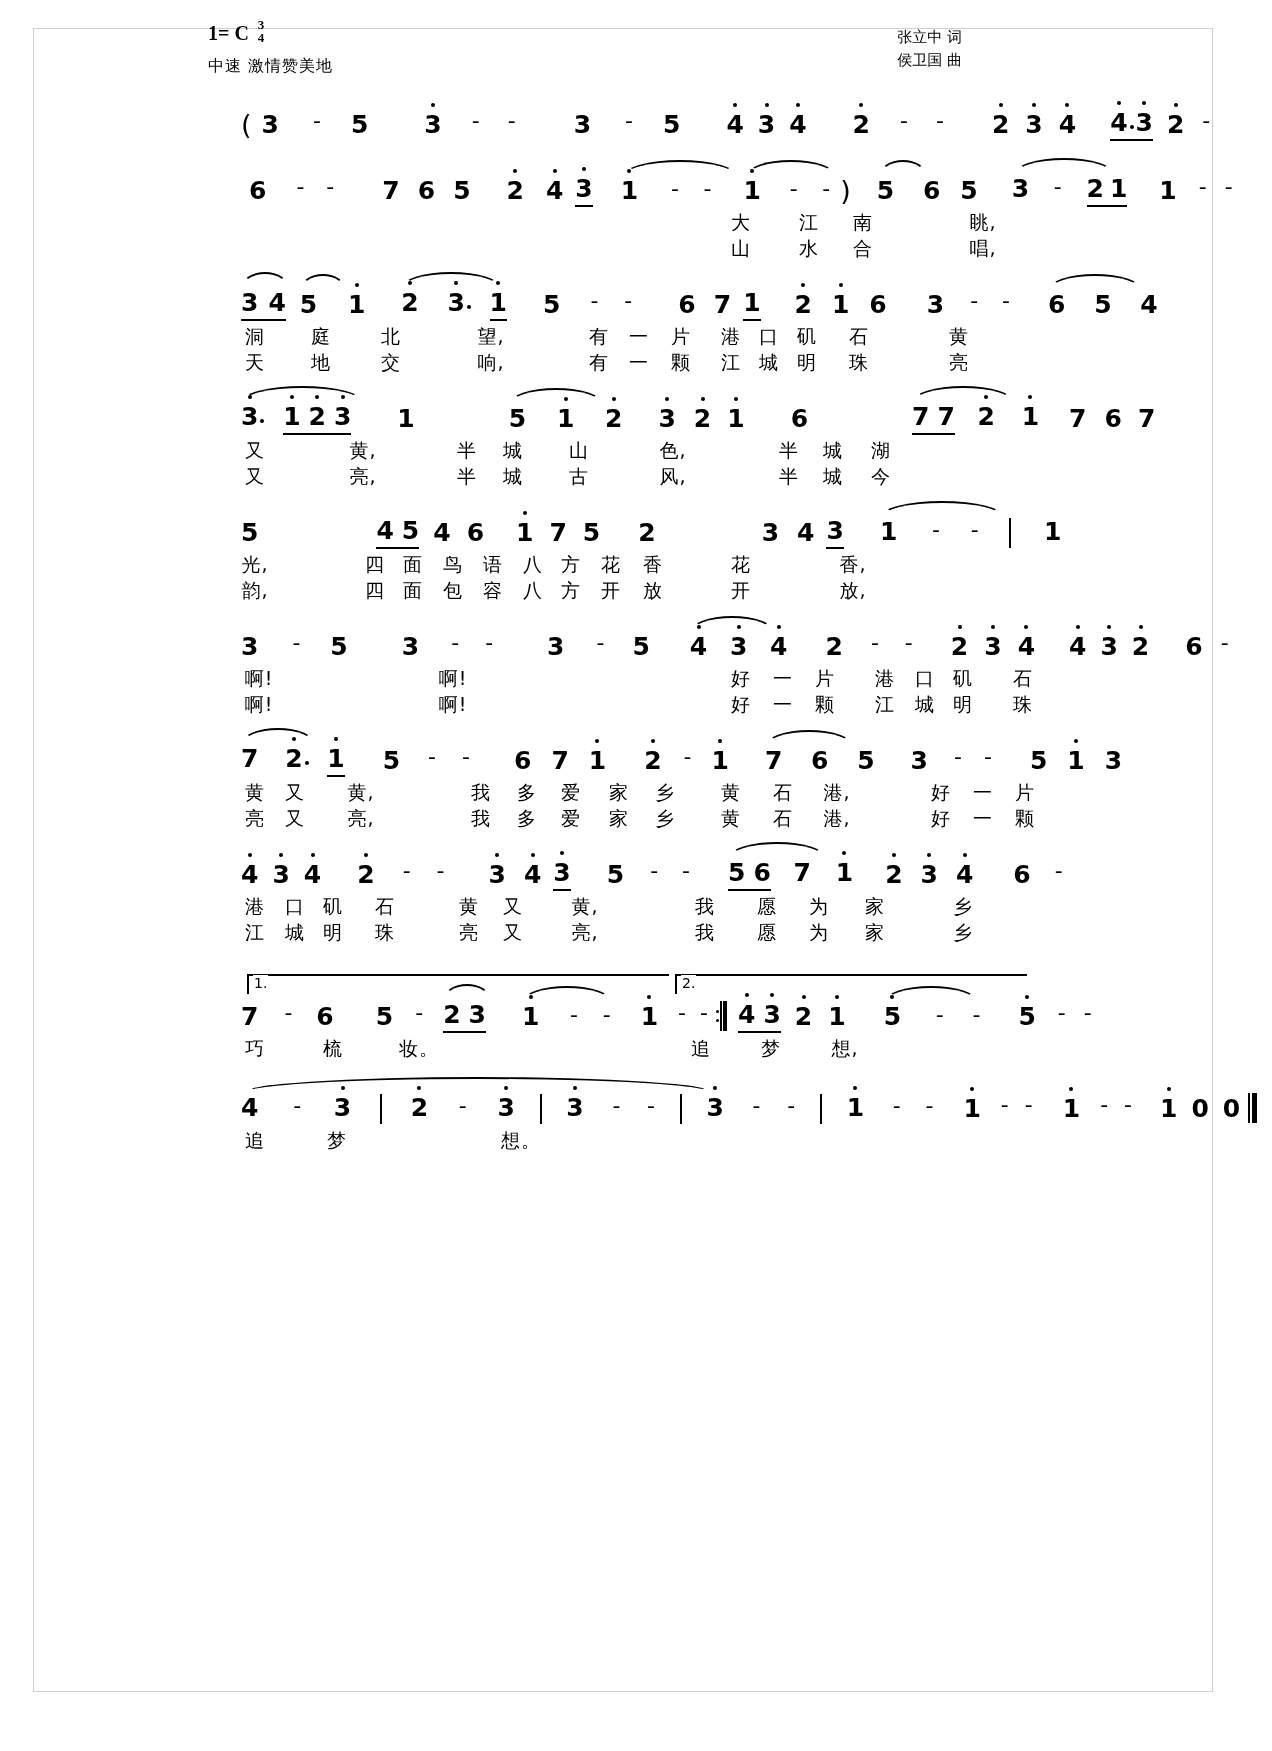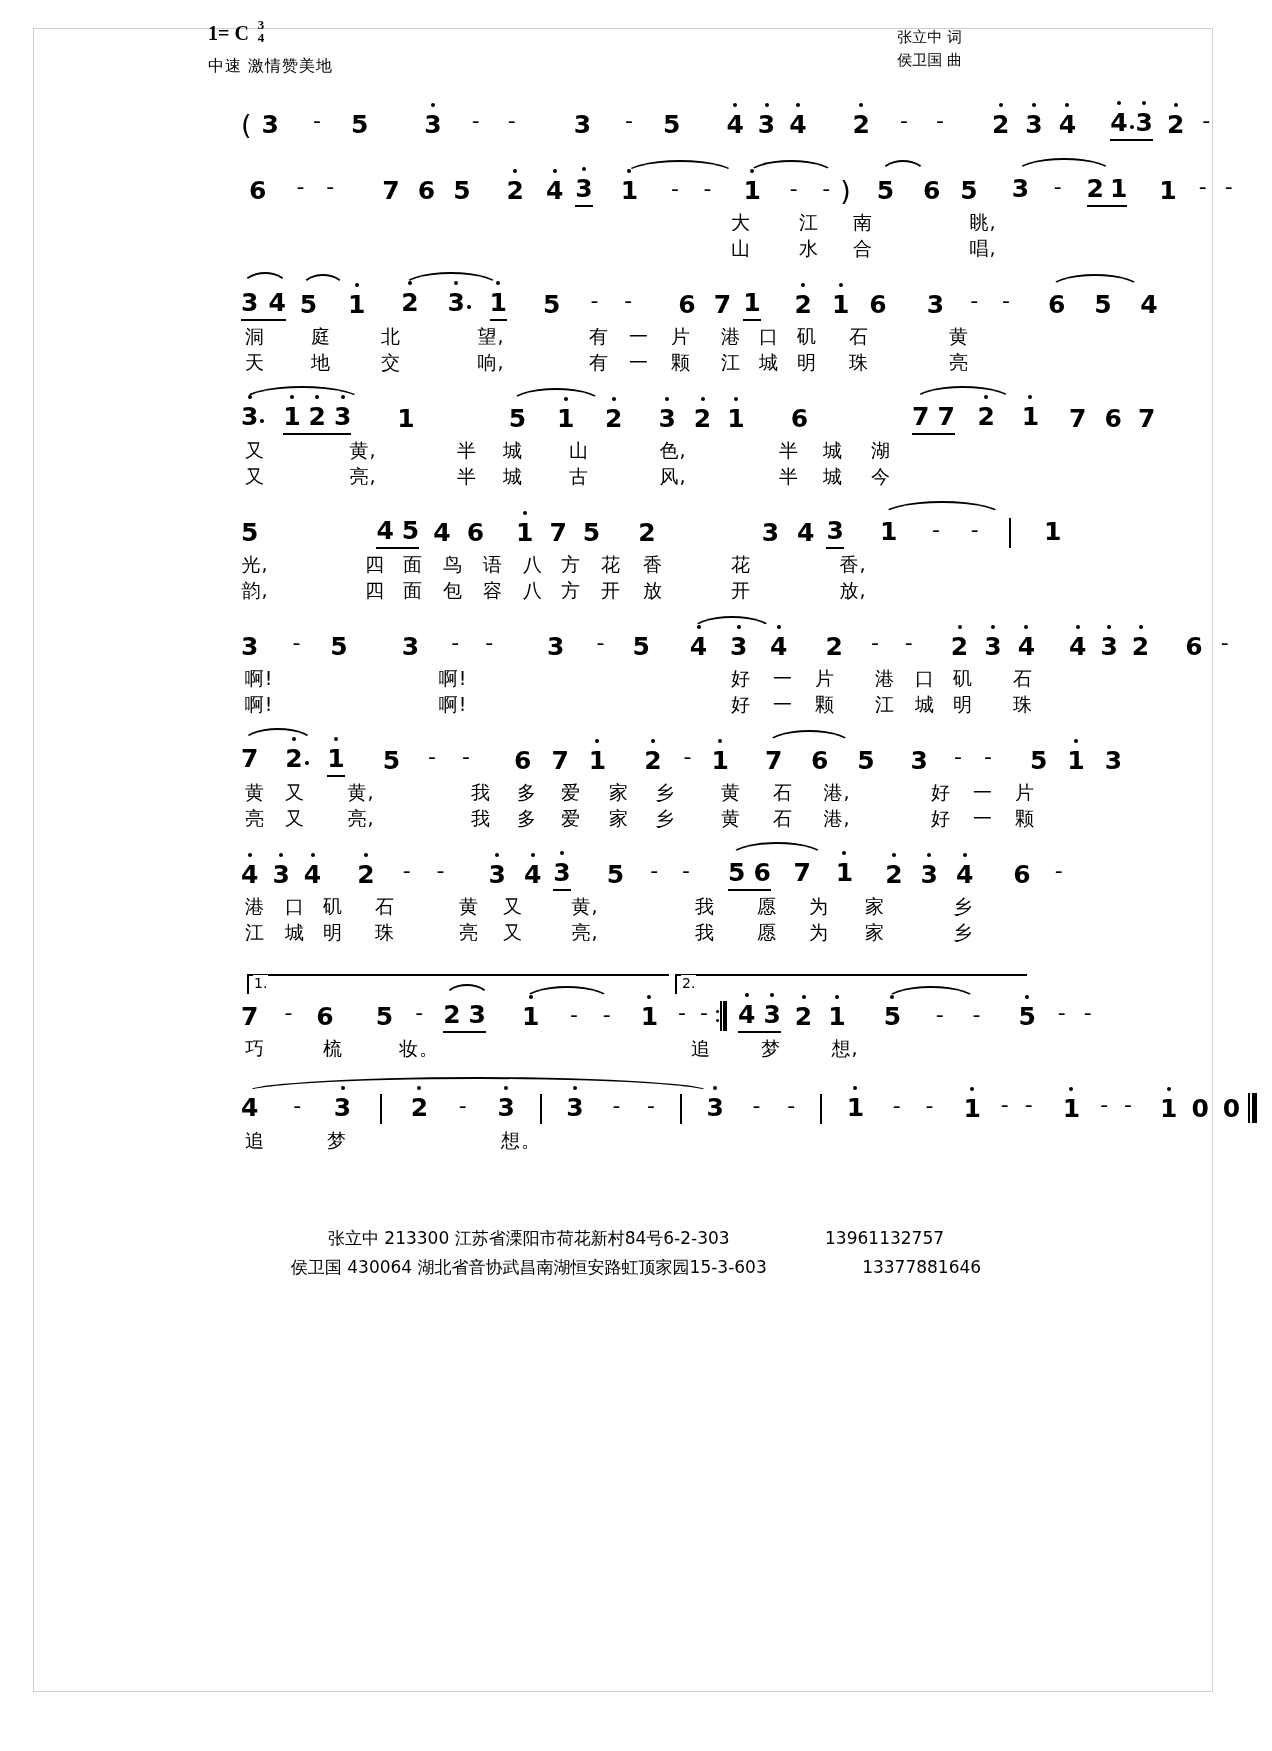--- a/index.html
+++ b/index.html
@@ -893,25 +893,15 @@
         </span>
       </div>
       <div class="lyrics">
         <span class="ly" style="left:14px;">追</span>
         <span class="ly" style="left:96px;">梦</span>
         <span class="ly" style="left:280px;">想。</span>
       </div>
 
     </div>
 
-    <div class="footer" style="position:relative;top:70px;">
-      <div class="footer-row">
-        <span class="footer-left">张立中 213300 江苏省溧阳市荷花新村84号6-2-303</span>
-        <span class="footer-phone">13961132757</span>
-      </div>
-      <div class="footer-row">
-        <span class="footer-left">侯卫国  430064  湖北省音协武昌南湖恒安路虹顶家园15-3-603</span>
-        <span class="footer-phone">13377881646</span>
-      </div>
-    </div>
 
   </div>
 </div>
 
 </body></html>

